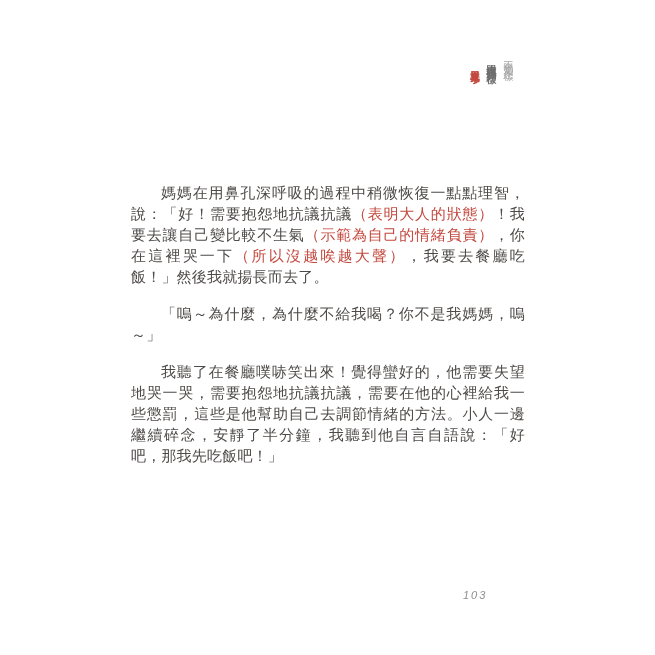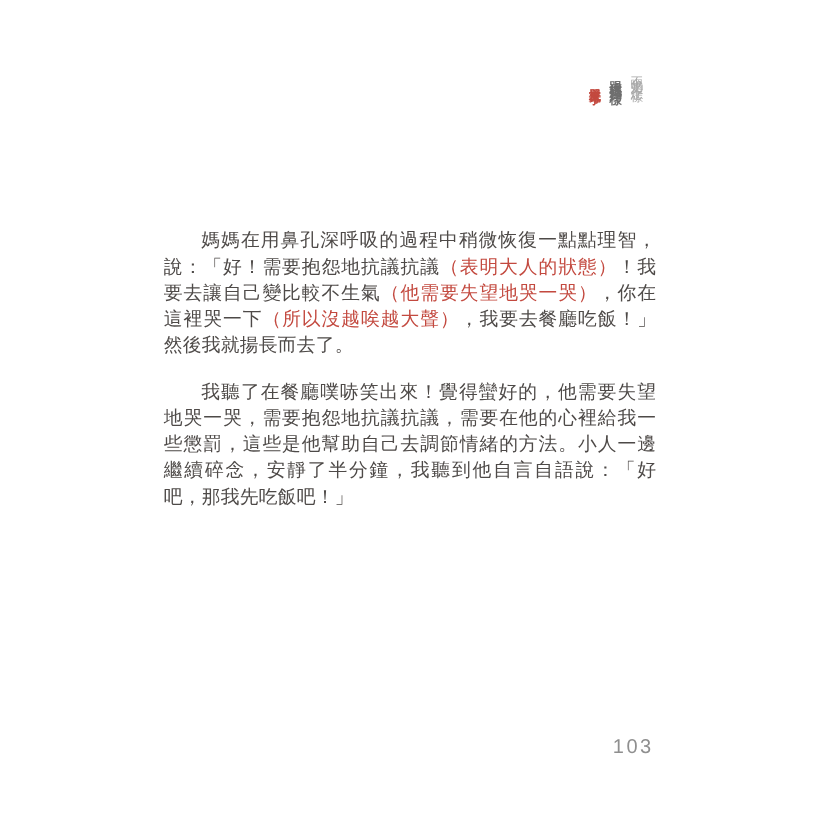--- a/index.html
+++ b/index.html
@@ -69,39 +69,41 @@
   }
   .text-block p:last-child { margin-bottom: 0; }
   .text-block .red { color: var(--accent-red, #c3493f); }
 
   
   .page-num {
     position: absolute;
     left: 463px;
     top: 589px;
     width: 60px;
-    text-align: right;
+    text-align: left;
     font-family: "Liberation Sans", "DejaVu Sans", sans-serif;
-    font-size: 16px;
+    font-size: 11px;
     letter-spacing: 2px;
     color: var(--page-number, #8f8f8f);
+    font-style: italic;
   }
 </style>
 </head>
 <body>
 
 <div class="page">
 
   <div class="v-header">
     <span class="vh-col vh-sub">不喝奶又怎樣？</span>
     <span class="vh-col vh-main">跟壞媽媽一樣</span>
     <span class="vh-col vh-accent">愛哭鬼母子</span>
   </div>
 
   <div class="text-block">
 
-      <p><span>媽媽在用鼻孔深呼吸的過程中稍微恢復一點點理智，說：「好！需要抱怨地抗議抗議</span><span class="red">（表明大人的狀態）</span><span>！我要去讓自己變比較不生氣</span><span class="red">（他需要失望地哭一哭）</span><span>，你在這裡哭一下</span><span class="red">（所以沒越唉越大聲）</span><span>，我要去餐廳吃飯！」然後我就揚長而去了。</span></p>
+      <p><span>媽媽在用鼻孔深呼吸的過程中稍微恢復一點點理智，說：「好！需要抱怨地抗議抗議</span><span class="red">（表明大人的狀態）</span><span>！我要去讓自己變比較不生氣</span><span class="red">（示範為自己的情緒負責）</span><span>，你在這裡哭一下</span><span class="red">（所以沒越唉越大聲）</span><span>，我要去餐廳吃飯！」然後我就揚長而去了。</span></p>
+      <p><span>「嗚～為什麼，為什麼不給我喝？你不是我媽媽，嗚～」</span></p>
       <p><span>我聽了在餐廳噗哧笑出來！覺得蠻好的，他需要失望地哭一哭，需要抱怨地抗議抗議，需要在他的心裡給我一些懲罰，這些是他幫助自己去調節情緒的方法。小人一邊繼續碎念，安靜了半分鐘，我聽到他自言自語說：「好吧，那我先吃飯吧！」</span></p>
     </div>
 
   <div class="page-num">103</div>
 
 </div>
 
 </body></html>

